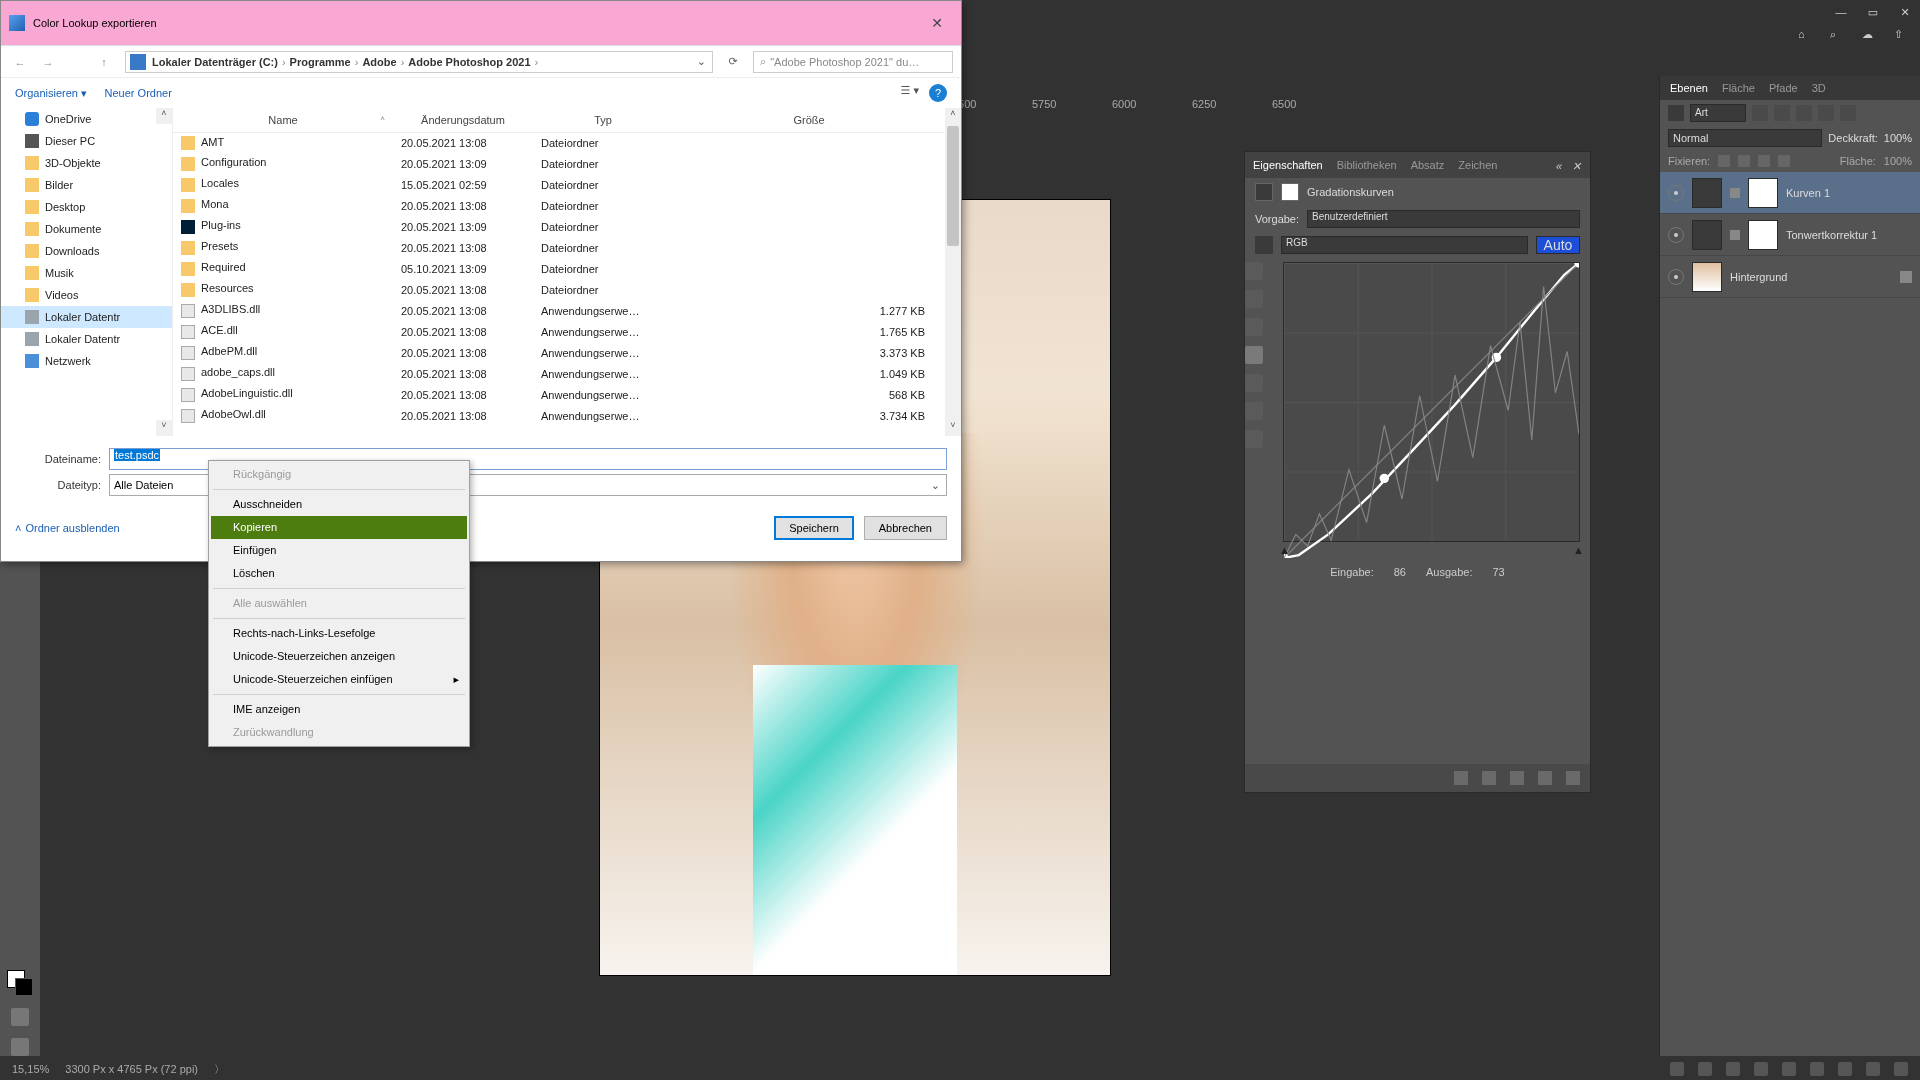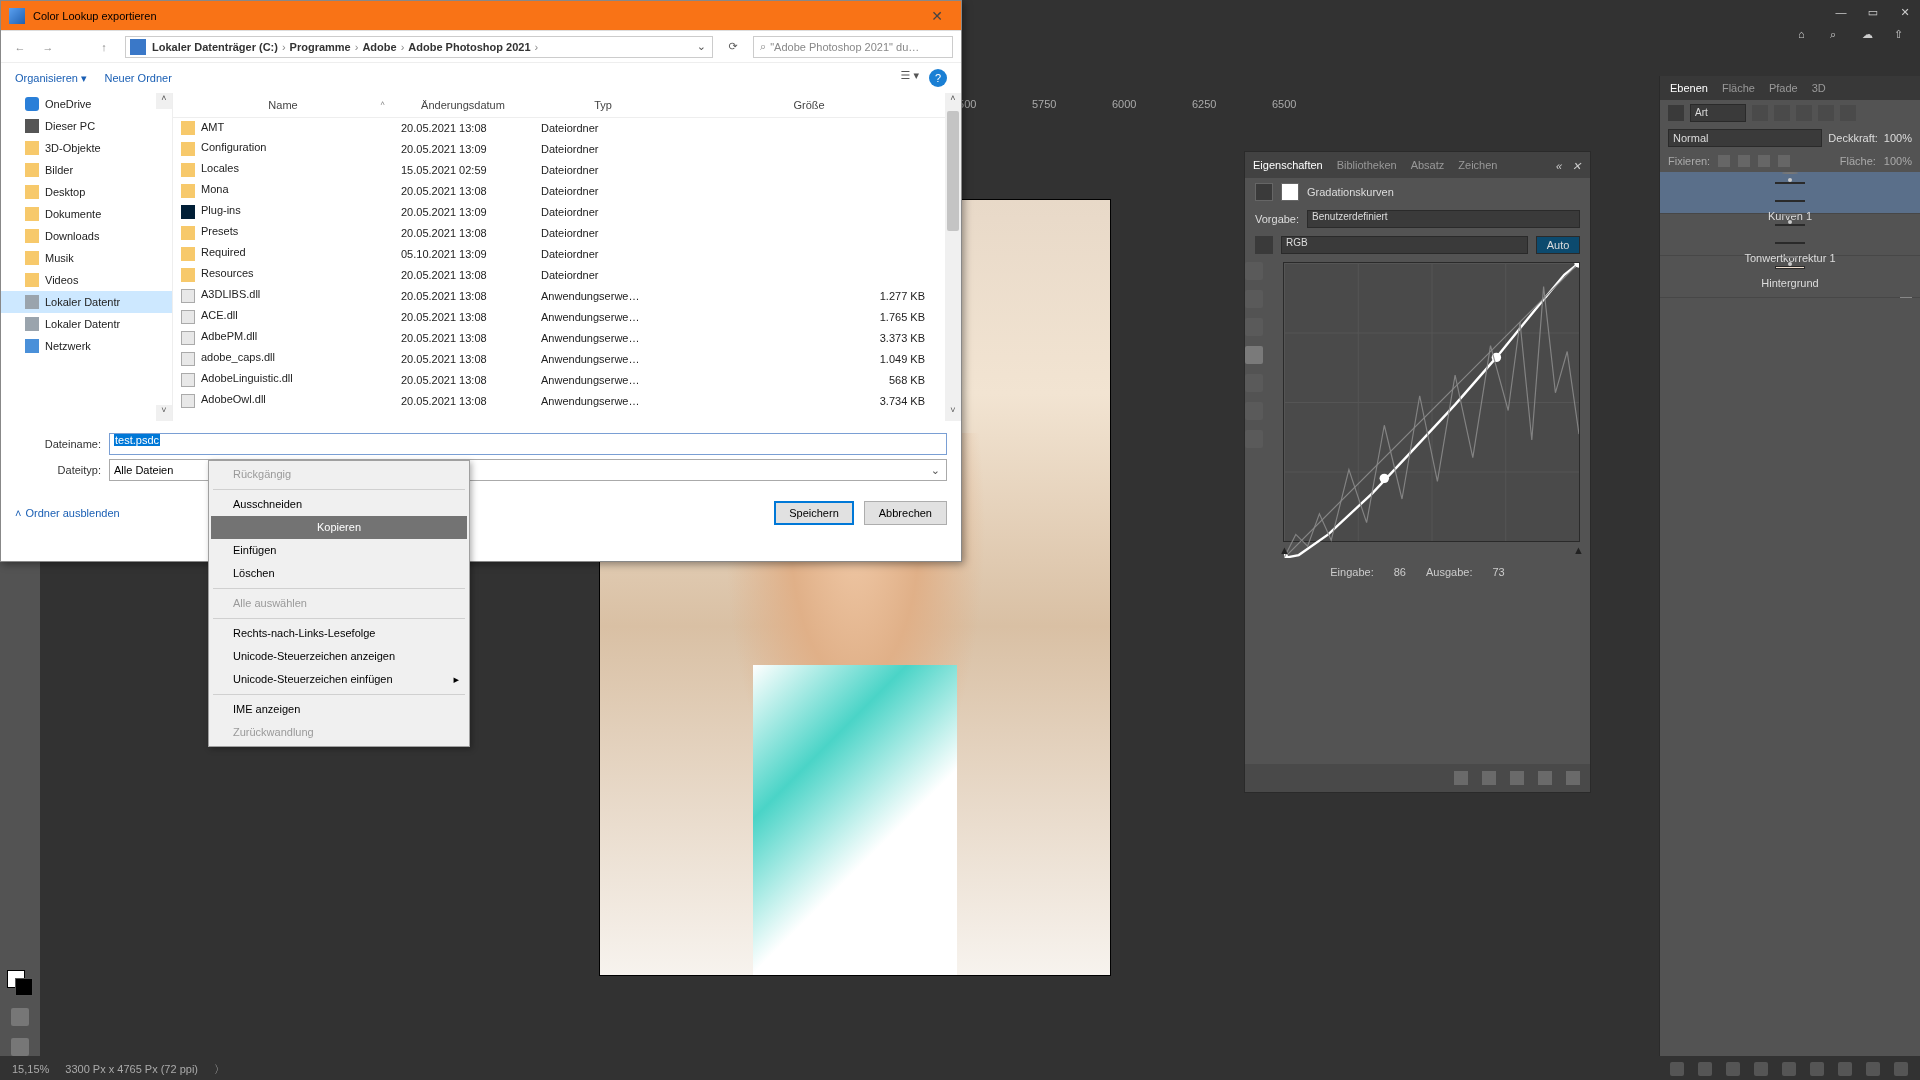--- a/index.html
+++ b/index.html
@@ -27,21 +27,21 @@
 .props { position:absolute; top:152px; left:1245px; width:345px; height:640px; background:#535353; color:#ddd; box-shadow:0 0 0 1px #2a2a2a; }
 .props .tabs { height:26px; background:#424242; display:flex; align-items:center; padding:0 8px; gap:14px; font-size:10px; }
 .props .tabs span.active { color:#fff; }
 .props .tabs span { color:#999; }
 .props .tabs .close { margin-left:auto; display:flex; gap:6px; }
 .props .tabs .close i{width:10px;height:10px;display:block;color:#ccc;}
 .props .hdr { height:28px; display:flex; align-items:center; padding:0 10px; gap:8px; font-size:11px; background:#535353;}
 .props .hdr .ic { width:18px; height:18px; background:#3a3a3a; border:1px solid #666; }
 .props .row { display:flex; align-items:center; padding:4px 10px; gap:8px; font-size:10px; }
 .props select,.props .sel { flex:1; background:#3a3a3a; color:#ddd; border:1px solid #2a2a2a; height:18px; font-size:10px; padding:0 4px;}
-.props .auto { width:44px; height:18px; background:#0c4a6e; border:1px solid #2a2a2a; text-align:center; line-height:16px; font-size:11px;}
+.props .auto { width:44px; height:18px; background:#1d4ed8; border:1px solid #2a2a2a; text-align:center; line-height:16px; font-size:14px;}
 .curve-area { height:280px; margin:4px 10px; background:#4a4a4a; position:relative; border:1px solid #2a2a2a; }
 .curve-area .grid { position:absolute; inset:0; background:
   linear-gradient(#666 1px,transparent 1px) 0 0/100% 25%,
   linear-gradient(90deg,#666 1px,transparent 1px) 0 0/25% 100%; opacity:.4;}
 .curve-area svg { position:absolute; inset:0; }
 .side-tools { position:absolute; left:-28px; top:0; width:24px; display:flex; flex-direction:column; gap:10px; }
 .side-tools i { width:18px; height:18px; background:#5a5a5a; display:block; border-radius:2px;}
 .side-tools i.active{background:#7a7a7a;}
 .io { display:flex; justify-content:center; gap:20px; padding:6px; font-size:10px; color:#ccc;}
 .props .footer { position:absolute; bottom:0; left:0; right:0; height:28px; background:#494949; display:flex; justify-content:flex-end; align-items:center; padding:0 10px; gap:14px;}
@@ -51,31 +51,31 @@
 .layers .tabs { height:24px; background:#383838; display:flex; align-items:center; gap:14px; padding:0 10px; font-size:10px;}
 .layers .tabs span.active{color:#fff;} .layers .tabs span{color:#999;}
 .layers .filter { height:26px; display:flex; align-items:center; padding:0 8px; gap:6px;}
 .layers .filter .search{width:16px;height:16px;background:#3a3a3a;}
 .layers .filter .drop{flex:0 0 56px;height:18px;background:#3a3a3a;border:1px solid #2a2a2a;font-size:10px;padding:0 4px;line-height:16px;}
 .layers .filter .ic{width:16px;height:16px;background:#4a4a4a;}
 .layers .blend { height:24px; display:flex; align-items:center; padding:0 8px; gap:6px; font-size:10px;}
 .layers .blend .sel{flex:1;height:18px;background:#3a3a3a;border:1px solid #2a2a2a;padding:0 4px;line-height:16px;}
 .layers .lock { height:22px; display:flex; align-items:center; padding:0 8px; gap:8px; font-size:10px; color:#aaa;}
 .layers .lock .ic{width:12px;height:12px;background:#666;}
-.layer-row { height:42px; display:flex; align-items:center; padding:0 8px; gap:8px; border-bottom:1px solid #474747;flex-direction:column;}
+.layer-row { height:42px; display:flex; align-items:center; padding:0 8px; gap:8px; border-bottom:1px solid #474747;}
 .layer-row.sel{background:#5a6f8a;}
 .layer-row .eye{width:16px;height:16px;border:1px solid #777;border-radius:50%;position:relative;}
 .layer-row .eye::after{content:"";position:absolute;top:5px;left:5px;width:4px;height:4px;background:#ccc;border-radius:50%;}
 .layer-row .thumb{width:30px;height:30px;background:#fff;border:1px solid #2a2a2a;}
 .layer-row .thumb.adj{background:#3a3a3a;}
 .layer-row .mask{width:30px;height:30px;background:#fff;border:1px solid #2a2a2a;}
 .layer-row .lock-ic{margin-left:auto;width:12px;height:12px;background:#888;}
 
 .dlg { position:absolute; top:0; left:0; width:962px; height:562px; background:#fff; border:1px solid #888; box-shadow:2px 2px 8px rgba(0,0,0,.4); z-index:100; }
-.dlg .title { height:30px; background:#f97316; display:flex; align-items:center; padding:0 8px; border-bottom:1px solid #ddd;}
+.dlg .title { height:45px; background:#f9a8d4; display:flex; align-items:center; padding:0 8px; border-bottom:1px solid #ddd;}
 .dlg .title .ic{width:16px;height:16px;background:linear-gradient(135deg,#5aa0f0,#2060b0);margin-right:8px;}
 .dlg .title .x{margin-left:auto;width:32px;height:22px;text-align:center;line-height:22px;color:#444;font-size:14px;}
 .dlg .nav { height:32px; display:flex; align-items:center; padding:0 8px; gap:6px; border-bottom:1px solid #eee;}
 .dlg .nav .arrow{width:22px;height:22px;color:#888;text-align:center;line-height:22px;}
 .dlg .nav .crumb-ic{width:16px;height:16px;background:#3a78c8;margin:0 4px;}
 .dlg .nav .refresh-box{width:28px;color:#555;text-align:center;}
 .dlg .nav .crumb{color:#333;padding:0 2px;font-weight:bold;}
 .dlg .nav .chev{color:#888;padding:0 2px;}
 .dlg .nav .search{ width:200px; height:22px; border:1px solid #ccc; padding:0 6px; color:#888; background:#fff; display:flex;align-items:center;gap:4px;}
 .dlg .nav .search::before{content:"⌕";color:#888;}
@@ -118,21 +118,21 @@
 .dlg .bottom .combo::after{content:"⌄";position:absolute;right:6px;color:#555;}
 .dlg .buttons{display:flex;align-items:center;padding:8px 14px;gap:10px;}
 .dlg .buttons .hide{color:#1a5fb4;display:flex;align-items:center;gap:4px;}
 .dlg .buttons .sp{margin-left:auto;}
 .dlg .buttons button{height:24px;padding:0 14px;background:#e1e1e1;border:1px solid #adadad;}
 .dlg .buttons button.primary{border:1px solid #0078d7;box-shadow:0 0 0 1px #0078d7 inset;}
 
 .ctx { position:absolute; top:460px; left:208px; width:262px; background:#f0f0f0; border:1px solid #a0a0a0; box-shadow:2px 2px 6px rgba(0,0,0,.3); z-index:200; padding:2px;}
 .ctx .mi{height:23px;line-height:23px;padding:0 22px;color:#000;position:relative;}
 .ctx .mi.disabled{color:#9a9a9a;}
-.ctx .mi.hover{background:#737373;color:#fff;text-align:center;}
+.ctx .mi.hover{background:#4d7c0f;color:#fff;}
 .ctx .sep{height:1px;background:#d0d0d0;margin:3px 2px;}
 .ctx .mi .sub{position:absolute;right:8px;}
 </style>
 </head>
 <body>
 
 <div class="ps-topbar">
   <span class="win-btn">—</span>
   <span class="win-btn">▭</span>
   <span class="win-btn">✕</span>

